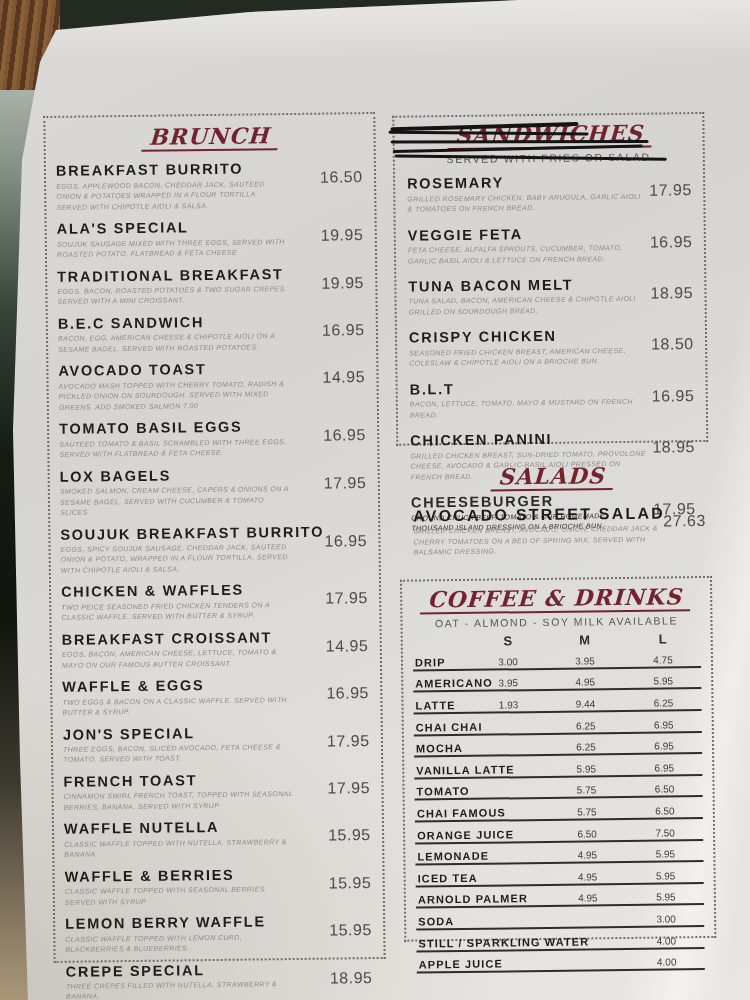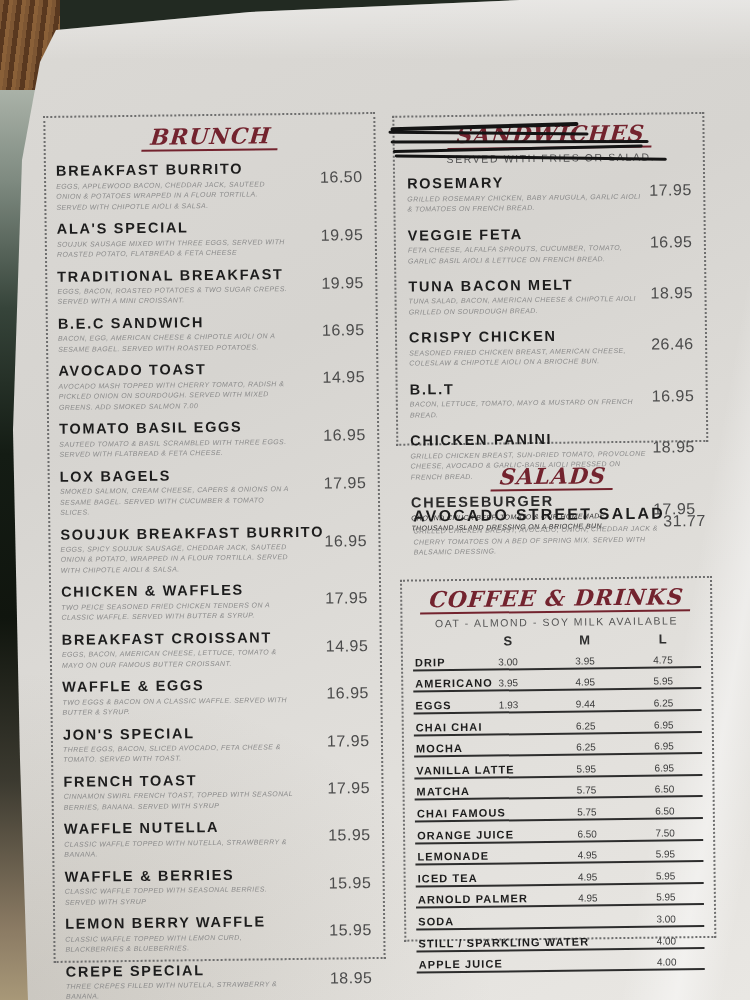--- a/index.html
+++ b/index.html
@@ -278,21 +278,21 @@
             <div class="item-desc">TUNA SALAD, BACON, AMERICAN CHEESE &amp; CHIPOTLE AIOLI GRILLED ON SOURDOUGH BREAD.</div>
           </div>
           <div class="item-price">18.95</div>
         </div>
 
         <div class="item">
           <div class="item-main">
             <div class="item-name">CRISPY CHICKEN</div>
             <div class="item-desc">SEASONED FRIED CHICKEN BREAST, AMERICAN CHEESE, COLESLAW &amp; CHIPOTLE AIOLI ON A BRIOCHE BUN.</div>
           </div>
-          <div class="item-price">26.46</div>
+          <div class="item-price">18.50</div>
         </div>
 
         <div class="item">
           <div class="item-main">
             <div class="item-name">B.L.T</div>
             <div class="item-desc">BACON, LETTUCE, TOMATO, MAYO &amp; MUSTARD ON FRENCH BREAD.</div>
           </div>
           <div class="item-price">16.95</div>
         </div>
 
@@ -320,21 +320,21 @@
 
       <section class="salads">
         <div class="sec-title-wrap">
           <span class="script">SALADS</span>
         </div>
         <div class="item">
           <div class="item-main">
             <div class="item-name">AVOCADO STREET SALAD</div>
             <div class="item-desc">GRILLED CHICKEN BREAST, AVOCADO, ONION, CHEDDAR JACK &amp; CHERRY TOMATOES ON A BED OF SPRING MIX. SERVED WITH BALSAMIC DRESSING.</div>
           </div>
-          <div class="item-price">31.77</div>
+          <div class="item-price">27.63</div>
         </div>
       </section>
 
       <section class="box-coffee dotted">
         <div class="sec-title-wrap">
           <span class="script">COFFEE &amp; DRINKS</span>
         </div>
         <div class="sub">OAT - ALMOND - SOY MILK AVAILABLE</div>
 
         <div class="sml">
@@ -349,42 +349,42 @@
           <span class="dp col-m">3.95</span>
           <span class="dp col-l">4.75</span>
         </div>
         <div class="drow">
           <span class="dname">AMERICANO</span>
           <span class="dp col-s">3.95</span>
           <span class="dp col-m">4.95</span>
           <span class="dp col-l">5.95</span>
         </div>
         <div class="drow">
-          <span class="dname">EGGS</span>
+          <span class="dname">LATTE</span>
           <span class="dp col-s">1.93</span>
           <span class="dp col-m">9.44</span>
           <span class="dp col-l">6.25</span>
         </div>
         <div class="drow">
           <span class="dname">CHAI CHAI</span>
           <span class="dp col-m">6.25</span>
           <span class="dp col-l">6.95</span>
         </div>
         <div class="drow">
           <span class="dname">MOCHA</span>
           <span class="dp col-m">6.25</span>
           <span class="dp col-l">6.95</span>
         </div>
         <div class="drow">
           <span class="dname">VANILLA LATTE</span>
           <span class="dp col-m">5.95</span>
           <span class="dp col-l">6.95</span>
         </div>
         <div class="drow">
-          <span class="dname">MATCHA</span>
+          <span class="dname">TOMATO</span>
           <span class="dp col-m">5.75</span>
           <span class="dp col-l">6.50</span>
         </div>
         <div class="drow">
           <span class="dname">CHAI FAMOUS</span>
           <span class="dp col-m">5.75</span>
           <span class="dp col-l">6.50</span>
         </div>
         <div class="drow">
           <span class="dname">ORANGE JUICE</span>

